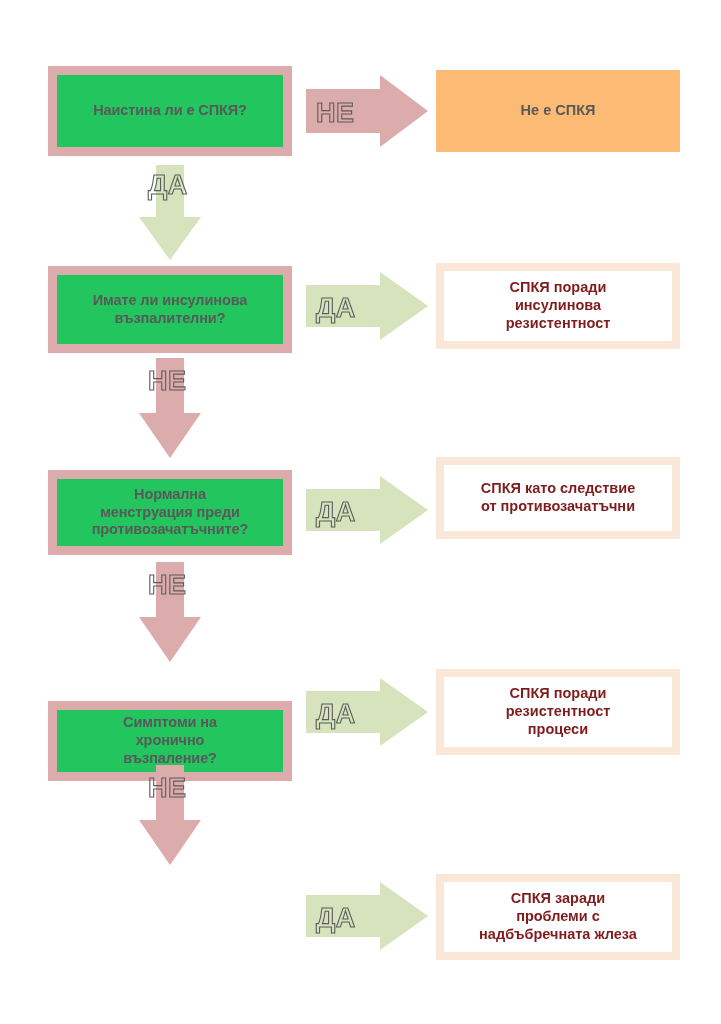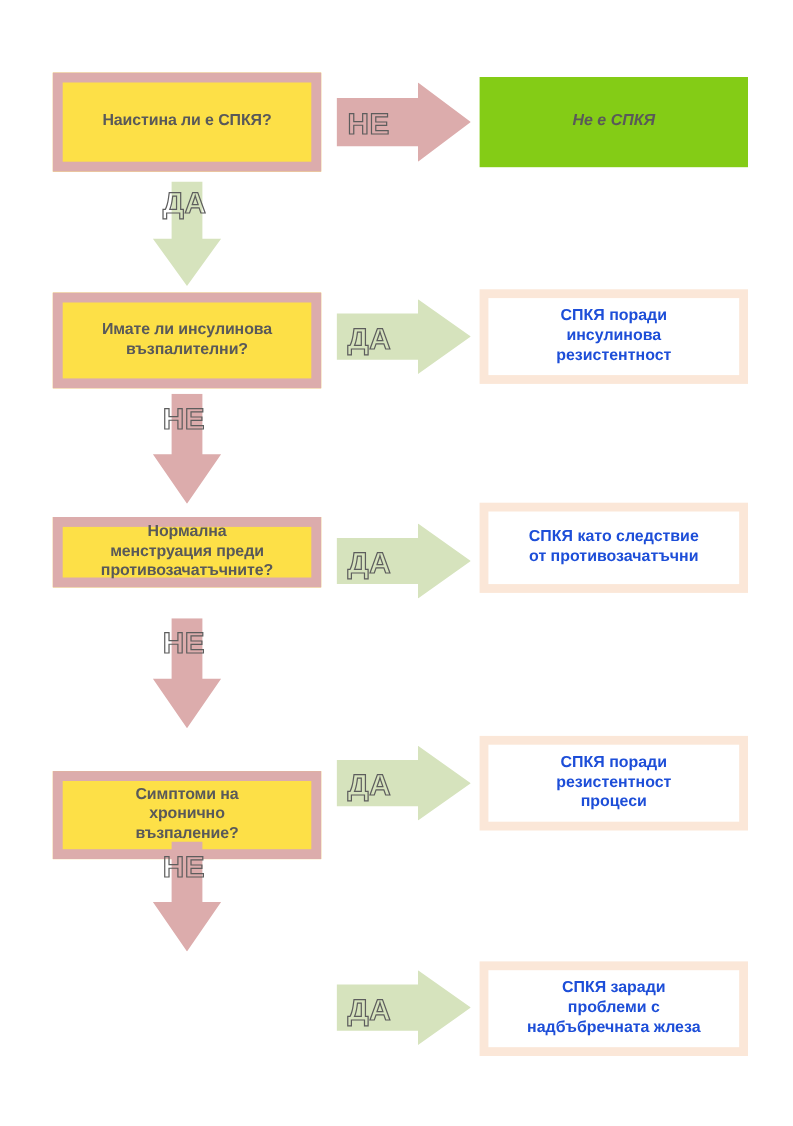--- a/index.html
+++ b/index.html
@@ -20,21 +20,21 @@
     width: 721px;
     height: 1024px;
   }
 
   
   .question-box {
     position: absolute;
     left: 48px;
     width: 244px;
     box-sizing: border-box;
-    background: #fde047;
+    background: #22c55e;
     border: 9px solid #dcacac;
     display: flex;
     align-items: center;
     justify-content: center;
     text-align: center;
   }
   .question-text {
     font-size: 14.5px;
     font-weight: bold;
     color: #595959;
@@ -52,32 +52,31 @@
     position: absolute;
     left: 436px;
     width: 244px;
     box-sizing: border-box;
     display: flex;
     align-items: center;
     justify-content: center;
     text-align: center;
   }
   .result-box.filled {
-    background: #84cc16;
+    background: #fdba74;
     border: 0;
-    font-style: italic;
   }
   .result-box.outlined {
     background: #ffffff;
     border: 8px solid #fbe7d8;
   }
   .result-text {
     font-size: 14.5px;
     font-weight: bold;
-    color: #1d4ed8;
+    color: #7f1d1d;
     line-height: 1.24;
     padding: 0 6px;
   }
   .result-box.filled .result-text {
     color: #595959;
   }
 
   
   .arrow-right {
     position: absolute;
@@ -162,21 +161,21 @@
     </div>
   </div>
 
   <div class="arrow-down" style="top:358px; height:100px;">
     <svg viewBox="0 0 62 100" preserveAspectRatio="none">
       <path d="M17,0 L45,0 L45,55 L62,55 L31,100 L0,55 L17,55 Z" fill="#dcacac"></path>
     </svg>
   </div>
   <div class="arrow-label on-down" style="top:366px;">НЕ</div>
 
-  <div class="question-box" style="top:470px; height:64px;">
+  <div class="question-box" style="top:470px; height:85px;">
     <div class="question-text">
       <span>Нормална</span><br>
       <span>менструация преди</span><br>
       <span>противозачатъчните?</span>
     </div>
   </div>
 
   <div class="arrow-right" style="top:476px; height:68px;">
     <svg viewBox="0 0 122 68" preserveAspectRatio="none">
       <path d="M0,13 L74,13 L74,0 L122,34 L74,68 L74,55 L0,55 Z" fill="#d6e3bd"></path>

